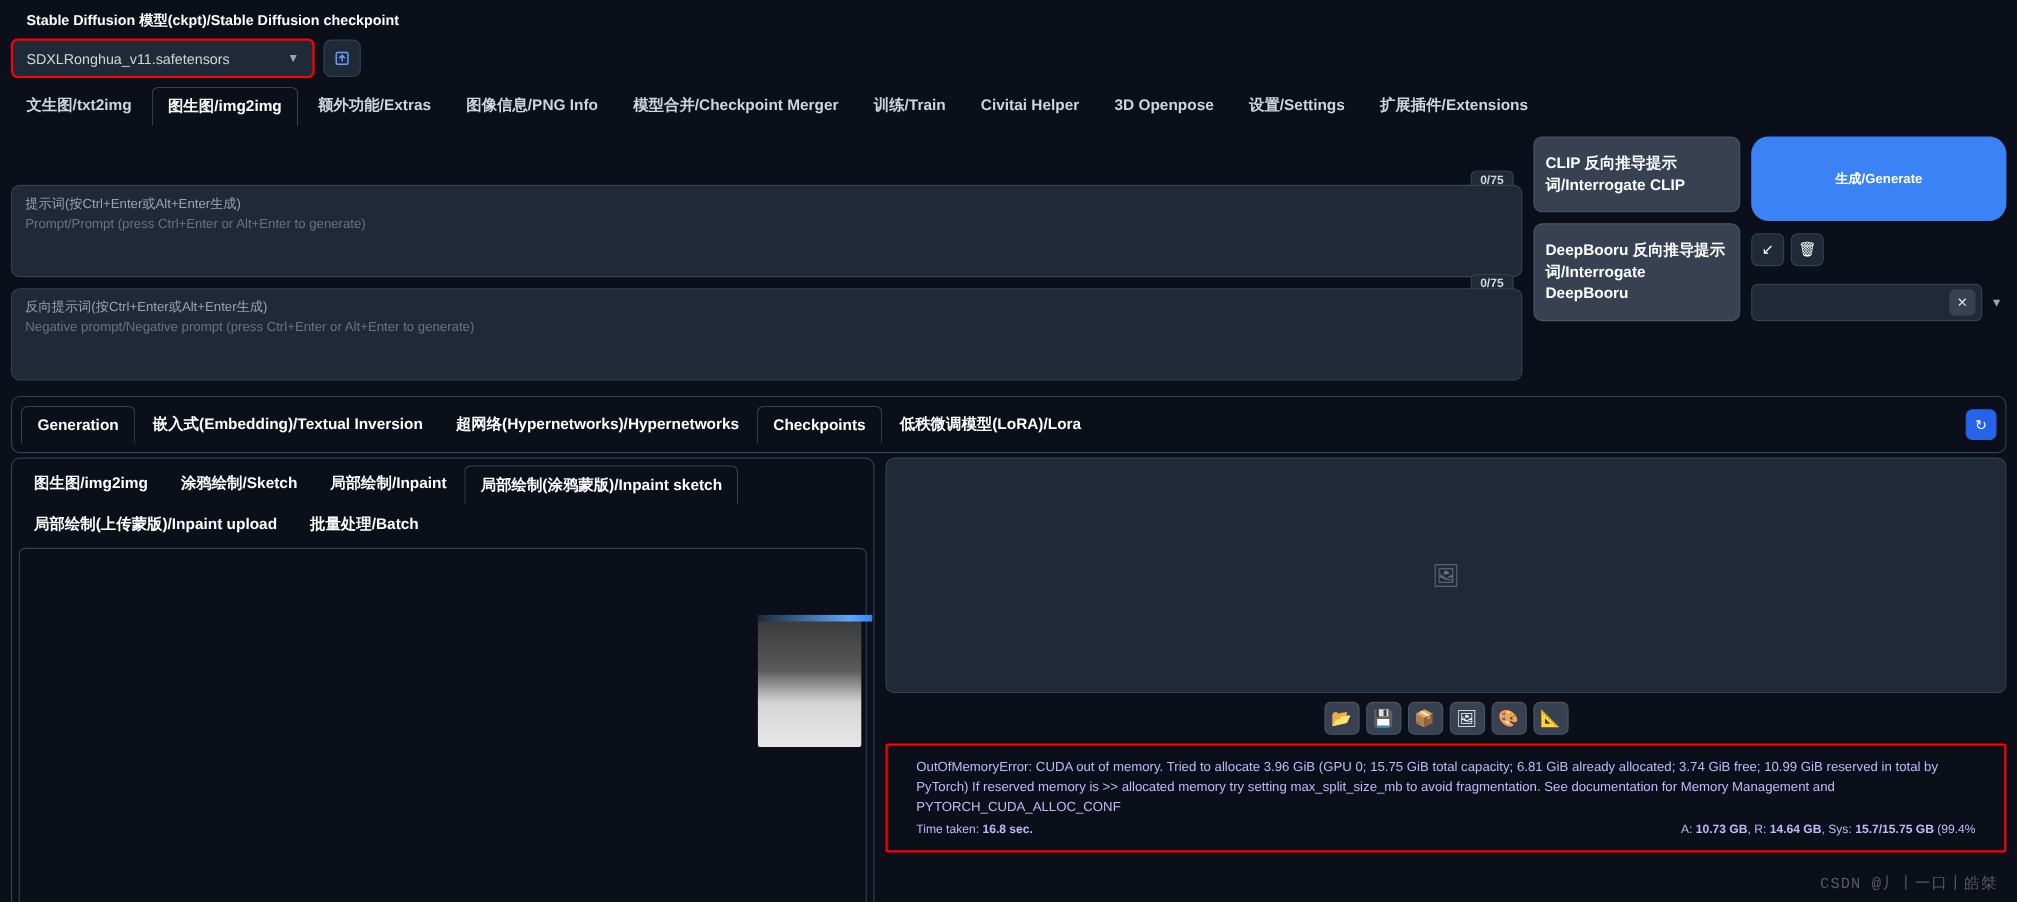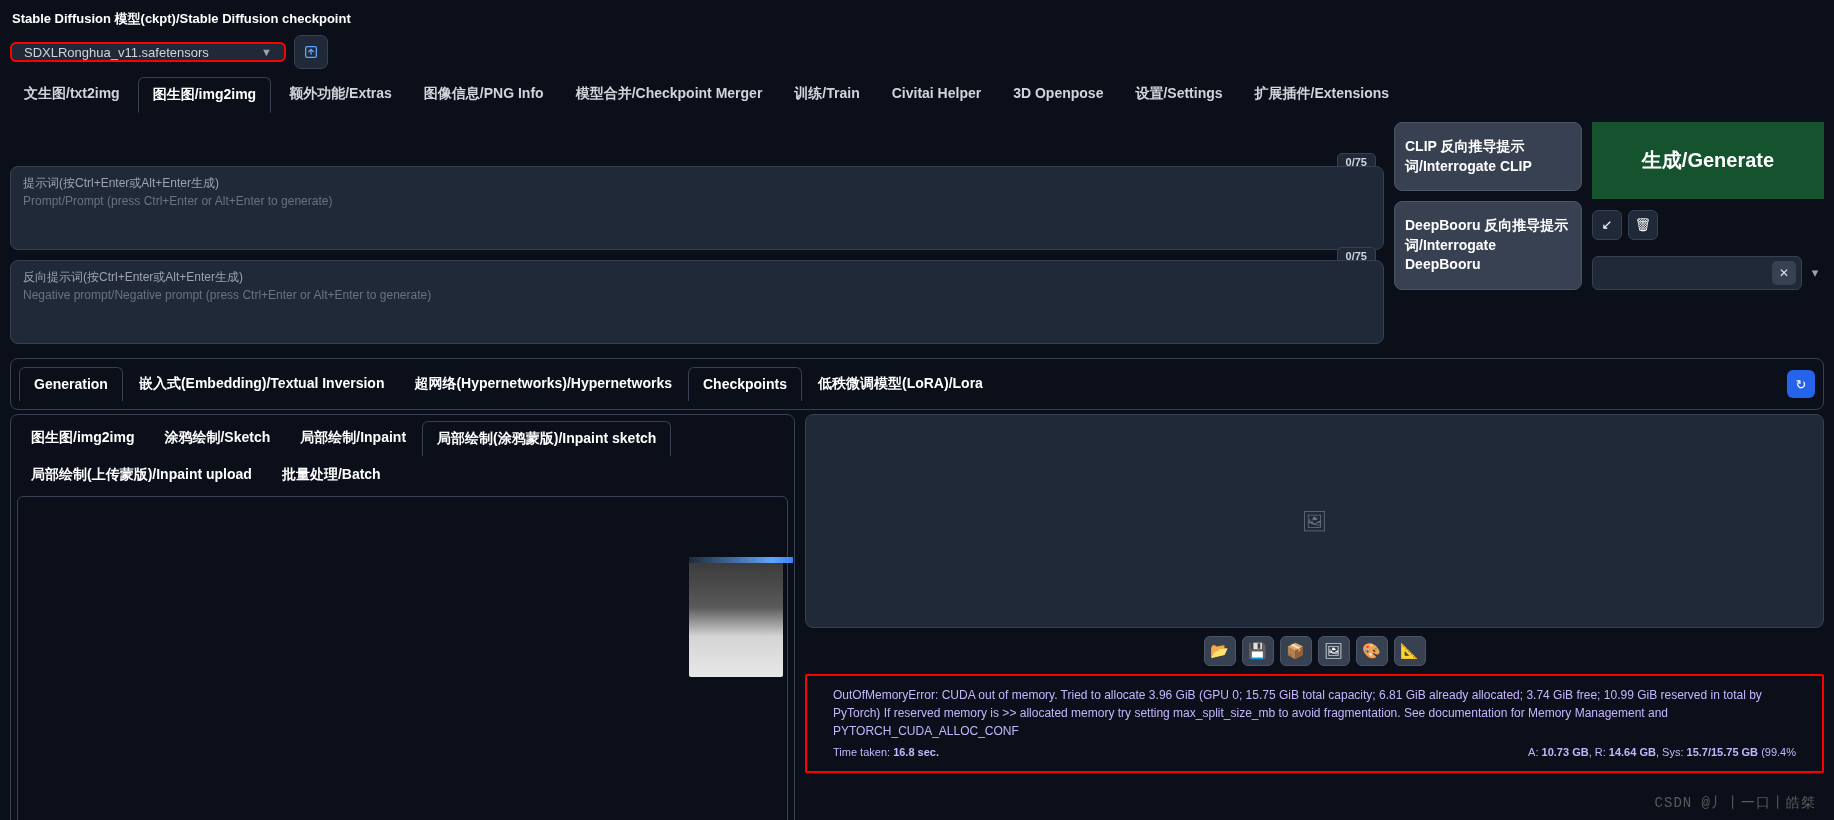--- a/index.html
+++ b/index.html
@@ -1,36 +1,36 @@
 <!DOCTYPE html>
 <html><head>
 <meta charset="utf-8">
 <style>
 * { box-sizing: border-box; margin: 0; padding: 0; font-family: -apple-system, BlinkMacSystemFont, "Segoe UI", Arial, sans-serif; }
 body { background: #0b0f19; color: #e0e0e0; font-size: 13px; width: 1834px; height: 820px; overflow: hidden; position: relative; }
-.header-label { padding: 10px 12px 4px 12px; font-size: 13px; font-weight: 600; color: #fff; }
+.header-label { padding: 10px 12px 4px 24px; font-size: 13px; font-weight: 600; color: #fff; }
 .checkpoint-row { display: flex; align-items: center; gap: 8px; padding: 3px 10px 8px 10px; }
-.checkpoint-select { display: flex; align-items: center; justify-content: space-between; width: 276px; height: 20px; background: #1f2937; border: 1px solid #374151; border-radius: 6px; padding: 0 12px; color: #d1d5db; cursor: pointer; position: relative; gap: 24px; }
+.checkpoint-select { display: flex; align-items: center; justify-content: space-between; width: 276px; height: 36px; background: #1f2937; border: 1px solid #374151; border-radius: 6px; padding: 0 12px; color: #d1d5db; cursor: pointer; position: relative; gap: 24px; }
 .checkpoint-select .caret { font-size: 11px; color: #9ca3af; }
 .red-outline { border: 2px solid #ff0000; }
 .refresh-btn { width: 34px; height: 34px; background: #1f2937; border: 1px solid #374151; border-radius: 7px; display: flex; align-items: center; justify-content: center; cursor: pointer; color: #60a5fa; }
 .tabs-row { display: flex; gap: 4px; padding: 0 10px; border-bottom: 1px solid transparent; }
 .tab { padding: 8px 14px; color: #d1d5db; font-size: 14px; font-weight: 600; cursor: pointer; border-radius: 6px 6px 0 0; }
 .tab.active { background: #0b0f19; border: 1px solid #374151; border-bottom: 1px solid #0b0f19; color: #fff; }
 .main-row { display: flex; gap: 10px; padding: 8px 10px; }
 .left-col { flex: 1; display: flex; flex-direction: column; gap: 10px; margin-top: 44px; }
 .prompt-area { background: #1f2937; border: 1px solid #374151; border-radius: 8px; height: 84px; padding: 8px 12px; position: relative; }
 .prompt-area .line1 { font-size: 12px; color: #9ca3af; }
 .prompt-area .line2 { font-size: 12px; color: #6b7280; margin-top: 2px; }
 .token-counter { position: absolute; right: 8px; top: -13px; background: #1f2937; border: 1px solid #374151; border-radius: 5px; padding: 2px 8px; font-size: 11px; color: #d1d5db; font-weight: 700; }
 .right-panel { display: flex; flex-direction: column; gap: 8px; width: 430px; }
 .btn-row { display: flex; gap: 10px; }
 .interrogate-col { display: flex; flex-direction: column; gap: 10px; width: 188px; }
 .interrogate-btn { background: #374151; border: 1px solid #4b5563; border-radius: 8px; color: #fff; font-size: 14px; font-weight: 700; padding: 14px 10px; text-align: left; cursor: pointer; line-height: 1.4; }
-.generate-btn { flex: 1; background: #14532d; border-radius: 0; color: #fff; font-size: 20px; font-weight: 700; display: flex; align-items: center; justify-content: center; cursor: pointer; height: 54px; }
+.generate-btn { flex: 1; background: #3b82f6; border-radius: 16px; color: #fff; font-size: 12px; font-weight: 700; display: flex; align-items: center; justify-content: center; cursor: pointer; height: 54px; }
 .small-btn-row { display: flex; gap: 6px; padding-top: 3px;}
 .small-btn { width: 30px; height: 30px; background: #1f2937; border: 1px solid #374151; border-radius: 6px; display: flex; align-items: center; justify-content: center; cursor: pointer; color: #fff; font-size: 13px; }
 .styles-row { position: relative; display: flex; align-items: center; gap: 4px; margin-top: 8px; }
 .styles-select { flex: 1; height: 34px; background: #1f2937; border: 1px solid #374151; border-radius: 6px; }
 .x-badge { width: 24px; height: 24px; background: #374151; border-radius: 5px; display: flex; align-items: center; justify-content: center; font-size: 12px; cursor: pointer; position: absolute; right: 28px; color: #e0e0e0; }
 .subtabs-container { margin-top: 6px; border: 1px solid #374151; border-radius: 8px; padding: 6px; }
 .subtabs { display: flex; gap: 2px; padding: 2px; flex-wrap: wrap; }
 .subtab { padding: 8px 14px; font-size: 14px; color: #fff; font-weight: 700; cursor: pointer; border-radius: 6px 6px 0 0; }
 .subtab.active { border: 1px solid #374151; border-bottom: none; }
 .refresh-circle { width: 28px; height: 28px; background: #2563eb; border-radius: 6px; display: flex; align-items: center; justify-content: center; color: #fff; cursor: pointer; margin-left: auto; align-self: center; }

